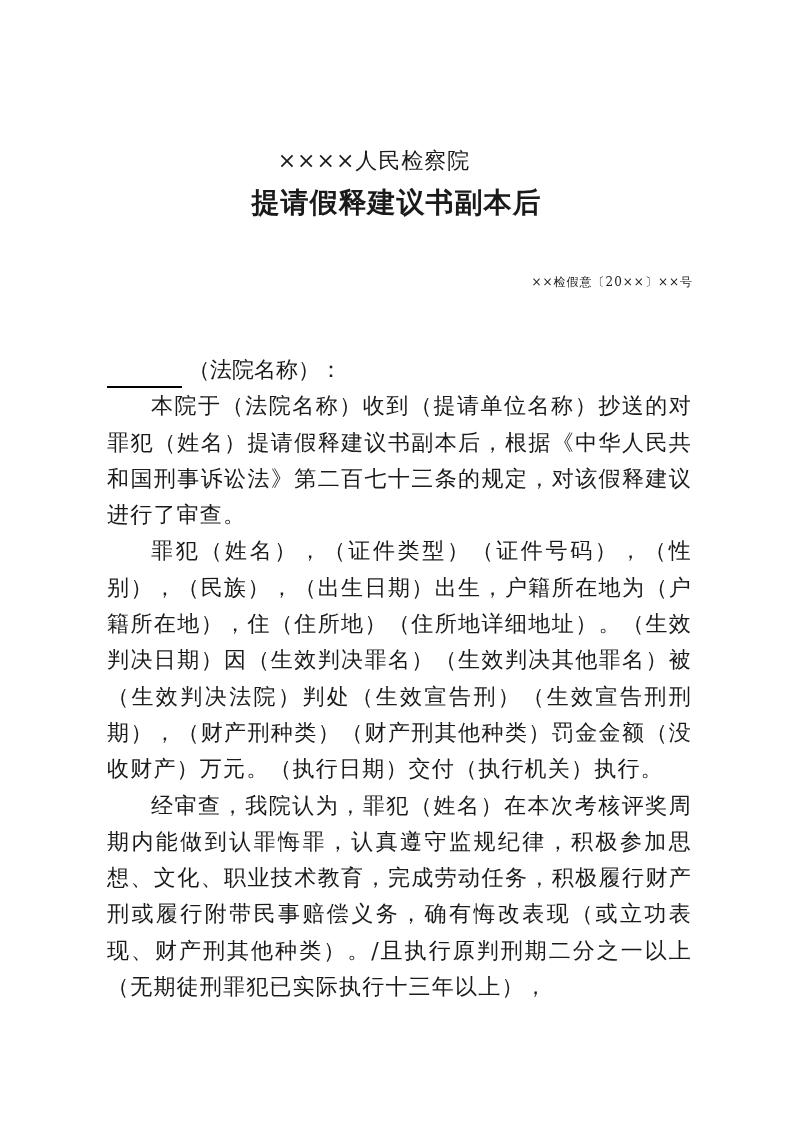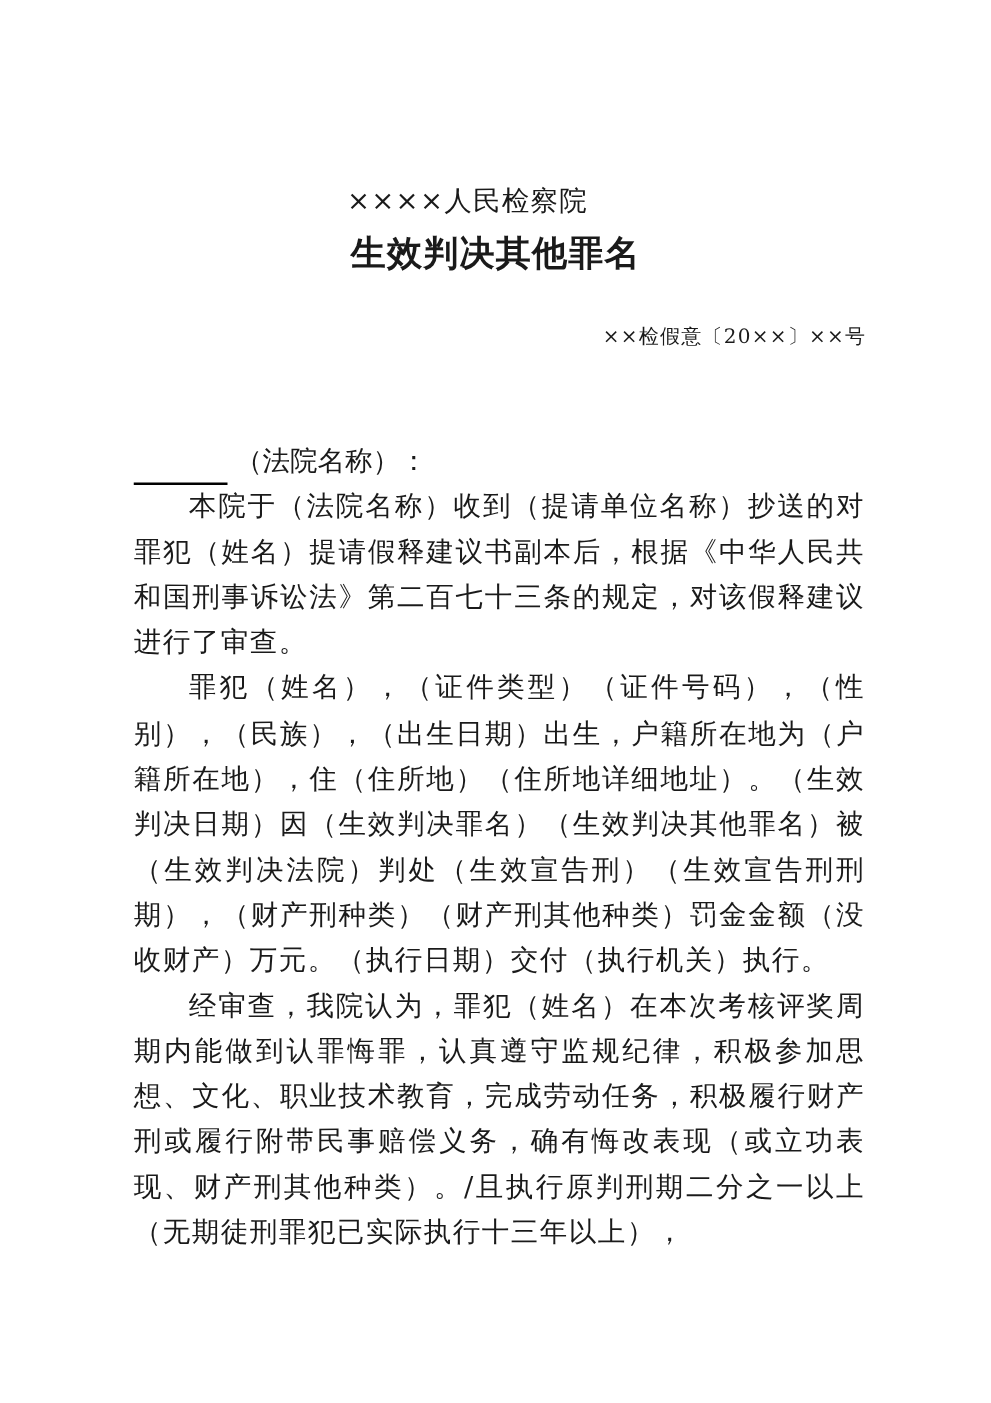--- a/index.html
+++ b/index.html
@@ -2,31 +2,31 @@
 <html><head>
 <meta charset="utf-8">
 <style>
   html, body { margin:0; padding:0; background:#ffffff; }
   body { width:793px; height:1122px; position:relative; overflow:hidden;
          font-family:"DejaVu Serif","Liberation Serif",serif; color:#1a1a1a; }
   .org { position:absolute; top:146px; left:0; width:748px; text-align:center;
          font-size:22px; letter-spacing:1px; }
   .title { position:absolute; top:184px; left:0; width:793px; text-align:center;
            font-size:28px; font-weight:bold; font-family:"DejaVu Sans","Liberation Sans",sans-serif; letter-spacing:1px; }
-  .docno { position:absolute; top:259px; right:100px; font-size:16px; letter-spacing:1px; }
+  .docno { position:absolute; top:274px; right:100px; font-size:12px; letter-spacing:1px; }
   .body { position:absolute; top:352px; left:107px; width:585px; font-size:22px; line-height:36.3px; }
   .salutation { white-space:nowrap; }
   .blank { display:inline-block; width:75px; border-bottom:2px solid #000; height:26px; vertical-align:bottom; margin-right:6px; }
   p { margin:0; text-indent:2em; text-align:justify; text-align-last:left; letter-spacing:1.2px; }
 </style>
 </head>
 <body>
 
 <div class="org">××××人民检察院</div>
-<div class="title">生效判决其他罪名</div>
+<div class="title">提请假释建议书副本后</div>
 <div class="docno">××检假意〔20××〕××号</div>
 
 <div class="body">
   <div class="salutation">
     <span class="blank"></span><span>（法院名称）：</span>
   </div>
   <p>本院于（法院名称）收到（提请单位名称）抄送的对罪犯（姓名）提请假释建议书副本后，根据《中华人民共和国刑事诉讼法》第二百七十三条的规定，对该假释建议进行了审查。</p>
   <p>罪犯（姓名），（证件类型）（证件号码），（性别），（民族），（出生日期）出生，户籍所在地为（户籍所在地），住（住所地）（住所地详细地址）。（生效判决日期）因（生效判决罪名）（生效判决其他罪名）被（生效判决法院）判处（生效宣告刑）（生效宣告刑刑期），（财产刑种类）（财产刑其他种类）罚金金额（没收财产）万元。（执行日期）交付（执行机关）执行。</p>
   <p>经审查，我院认为，罪犯（姓名）在本次考核评奖周期内能做到认罪悔罪，认真遵守监规纪律，积极参加思想、文化、职业技术教育，完成劳动任务，积极履行财产刑或履行附带民事赔偿义务，确有悔改表现（或立功表现、财产刑其他种类）。/且执行原判刑期二分之一以上（无期徒刑罪犯已实际执行十三年以上），</p>
 </div>

